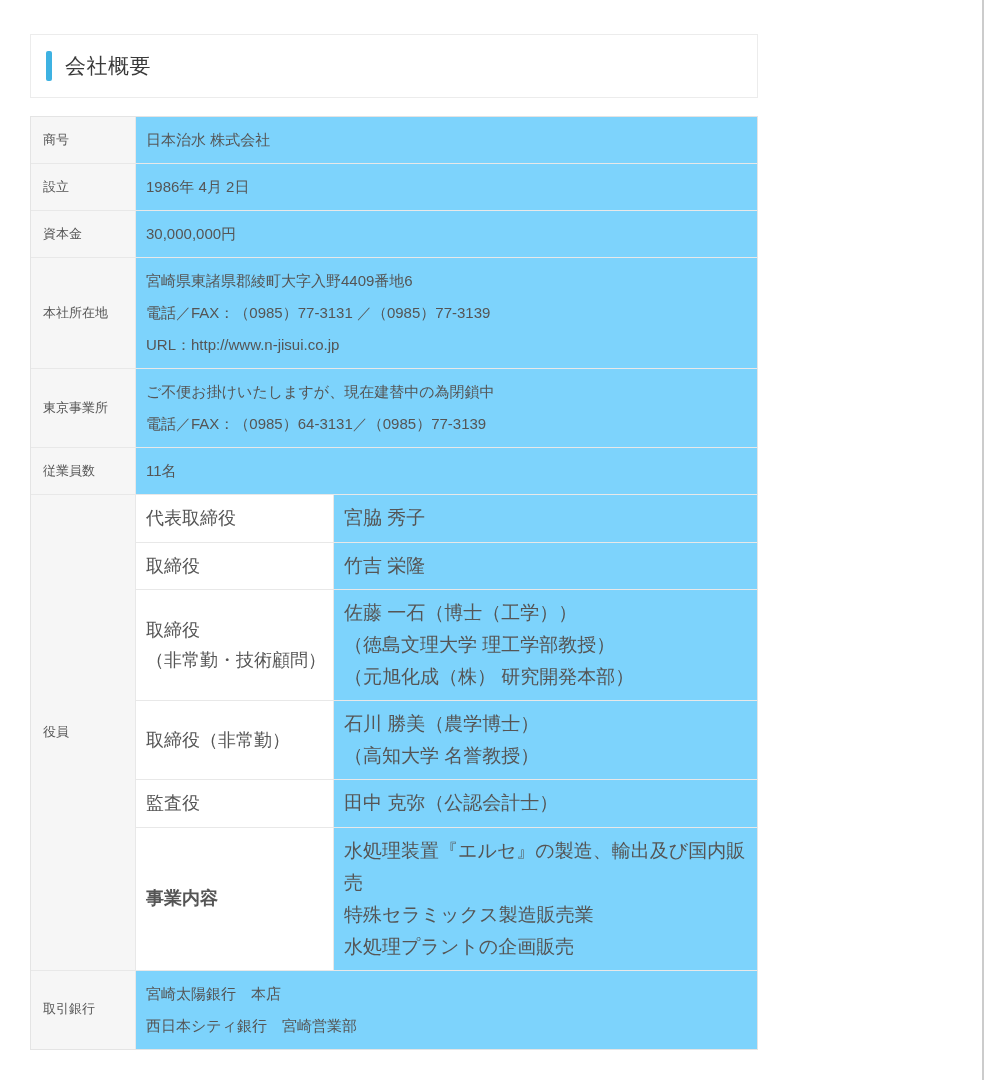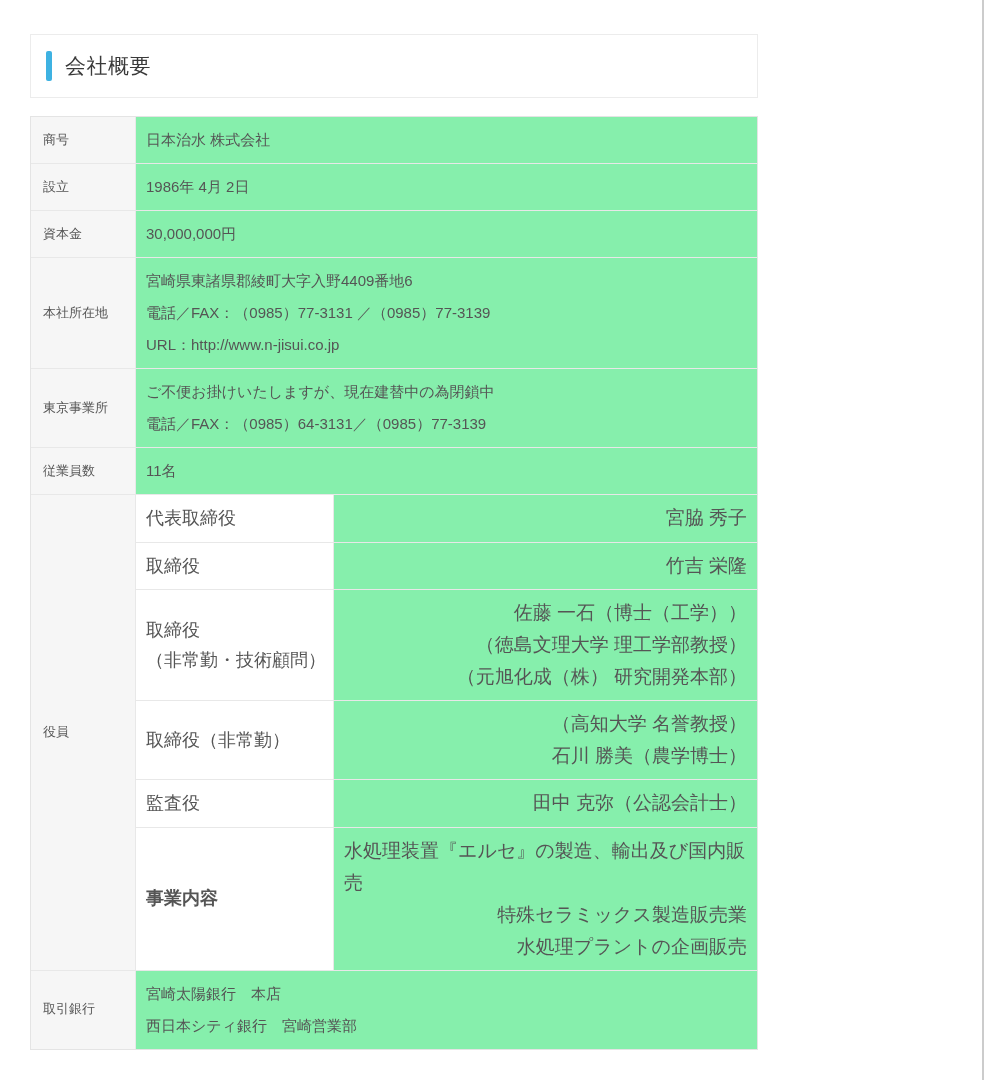--- a/index.html
+++ b/index.html
@@ -33,21 +33,21 @@
     margin-right: 13px;
     flex: none;
   }
   .page-title {
     font-size: 21px; color: #3a3a3a;
     letter-spacing: 0.5px;
   }
   
   .info-table {
     border: 1px solid #e4e4e4;
-    background: #86efac;
+    background: #7dd3fc;
   }
   .row { display: flex; align-items: stretch; }
   .row + .row { border-top: 1px solid #e8e8e8; }
   .cell-label {
     width: 105px; flex: none;
     background: #f6f6f6;
     border-right: 1px solid #e8e8e8;
     display: flex; align-items: center;
     padding: 8px 6px 8px 12px;
     font-size: 13px; color: #555555;
@@ -75,21 +75,20 @@
     line-height: 1.7;
   }
   .sub-label.bold { font-weight: bold; }
   .sub-value {
     flex: 1;
     display: flex; flex-direction: column; justify-content: center;
     padding: 7px 10px;
     font-size: 19px; color: #555555;
     line-height: 32px;
     min-height: 46px;
-    align-items: flex-end;
   }
   .line { white-space: pre-wrap; }
 </style>
 </head>
 <body>
 
 <div class="page-edge"></div>
 
 <div class="container">
 
@@ -177,22 +176,22 @@
             <div class="line">（徳島文理大学 理工学部教授）</div>
             <div class="line">（元旭化成（株） 研究開発本部）</div>
           </div>
         </div>
 
         <div class="sub-row">
           <div class="sub-label">
             <div class="line">取締役（非常勤）</div>
           </div>
           <div class="sub-value">
+            <div class="line">石川 勝美（農学博士）</div>
             <div class="line">（高知大学 名誉教授）</div>
-            <div class="line">石川 勝美（農学博士）</div>
           </div>
         </div>
 
         <div class="sub-row">
           <div class="sub-label">
             <div class="line">監査役</div>
           </div>
           <div class="sub-value">
             <div class="line">田中 克弥（公認会計士）</div>
           </div>

